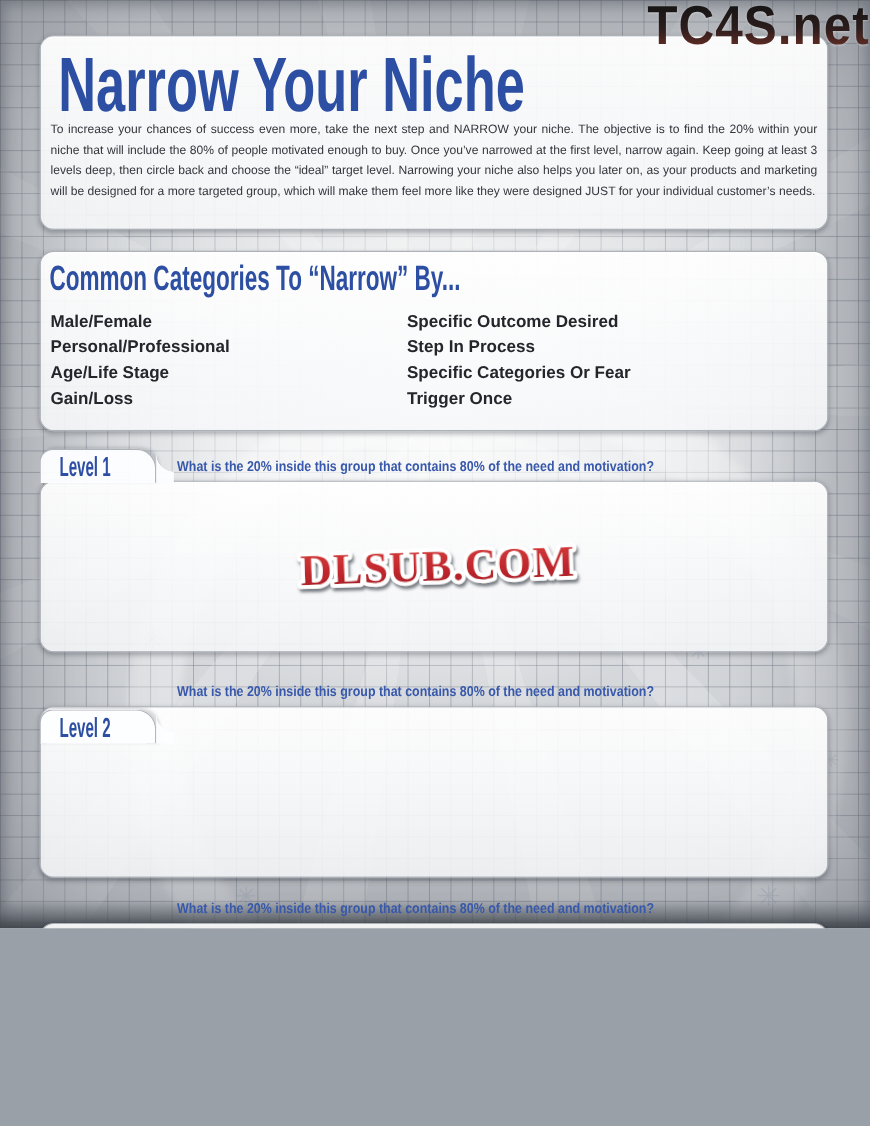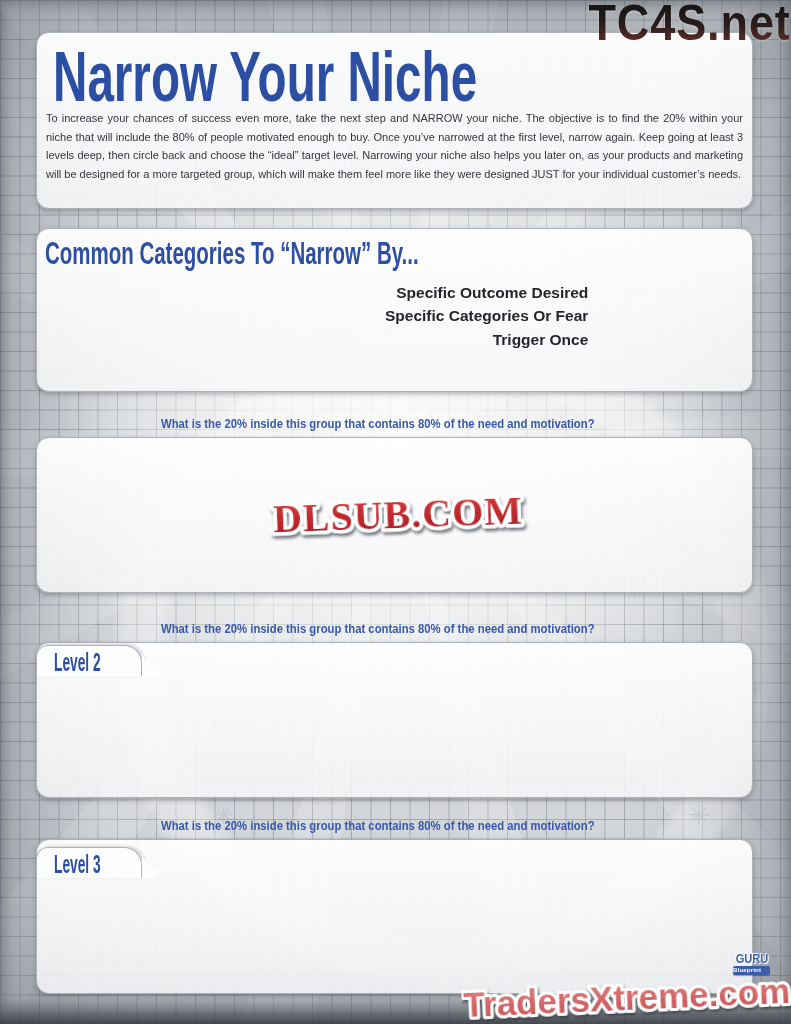--- a/index.html
+++ b/index.html
@@ -1,17 +1,17 @@
 <!DOCTYPE html>
 <html><head>
 <meta charset="utf-8">
 <style>
   html,body { margin:0; padding:0; background:#9aa0a8; }
   .page {
-    position:relative; width:791px; height:1024px; overflow:hidden;
+    position:relative; width:791px; height:844px; overflow:hidden;
     font-family:"Liberation Sans", sans-serif;
     background:#cfd2d6;
   }
   
   .bg-grid {
     position:absolute; inset:0;
     background-image:
       radial-gradient(ellipse 58% 44% at 50% 44%, rgba(255,255,255,0.95) 0%, rgba(255,255,255,0.55) 42%, rgba(255,255,255,0) 74%),
       linear-gradient(to right, rgba(118,126,138,0.5) 1px, rgba(0,0,0,0) 1px),
       linear-gradient(to bottom, rgba(118,126,138,0.5) 1px, rgba(0,0,0,0) 1px),
@@ -66,21 +66,21 @@
   .cat-heading {
     position:absolute; left:8px; top:6px; margin:0;
     font-size:32px; line-height:36px; font-weight:bold; color:#2d4fa3;
     white-space:nowrap; transform:scaleX(0.64); transform-origin:0 0;
   }
   .cat-col {
     position:absolute; top:52px; margin:0; padding:0; list-style:none;
     font-size:15.5px; font-weight:bold; color:#24262b; line-height:23.4px;
   }
   .cat-col.left { left:9px; }
-  .cat-col.right { left:348px;text-align:right; }
+  .cat-col.right { left:333px; }
   
   .level-box { position:absolute; left:36px; width:717px; box-sizing:border-box;
     background:linear-gradient(180deg, rgba(255,255,255,0.93) 0%, rgba(245,246,248,0.86) 100%);
     border:1px solid #adb2b9; border-radius:13px;
     box-shadow:0 2px 5px rgba(45,50,60,0.35); z-index:2; }
   .level-tab {
     position:absolute; left:36px; width:106px; height:31px; box-sizing:border-box;
     background:rgba(253,254,255,0.96);
     border:1px solid #adb2b9; border-bottom:none; border-radius:12px 18px 0 0;
     box-shadow:3px -1px 3px rgba(45,50,60,0.18); z-index:3;
@@ -143,27 +143,37 @@
   <div class="vignette"></div>
   <div class="bottom-shade"></div>
 
   <section class="card title-card">
     <h1 class="page-title">Narrow Your Niche</h1>
     <p class="intro">To increase your chances of success even more, take the next step and NARROW your niche. The objective is to find the 20% within your niche that will include the 80% of people motivated enough to buy. Once you’ve narrowed at the first level, narrow again. Keep going at least 3 levels deep, then circle back and choose the “ideal” target level. Narrowing your niche also helps you later on, as your products and marketing will be designed for a more targeted group, which will make them feel more like they were designed JUST for your individual customer’s needs.</p>
   </section>
 
   <section class="card categories-card">
     <h2 class="cat-heading">Common Categories To “Narrow” By...</h2>
+    <ul class="cat-col left">
+      <li>Male/Female</li>
+      <li>Personal/Professional</li>
+      <li>Age/Life Stage</li>
+      <li>Gain/Loss</li>
+    </ul>
     <ul class="cat-col right">
       <li>Specific Outcome Desired</li>
+      <li>Step In Process</li>
       <li>Specific Categories Or Fear</li>
       <li>Trigger Once</li>
     </ul>
   </section>
 
+  <div class="level-tab tab-1">
+    <h3 class="level-label">Level 1</h3>
+  </div>
   <p class="level-question q-1">What is the 20% inside this group that contains 80% of the need and motivation?</p>
   <div class="level-box box-1"></div>
 
   <div class="level-tab tab-2">
     <h3 class="level-label">Level 2</h3>
   </div>
   <p class="level-question q-2">What is the 20% inside this group that contains 80% of the need and motivation?</p>
   <div class="level-box box-2"></div>
 
   <div class="level-tab tab-3">

